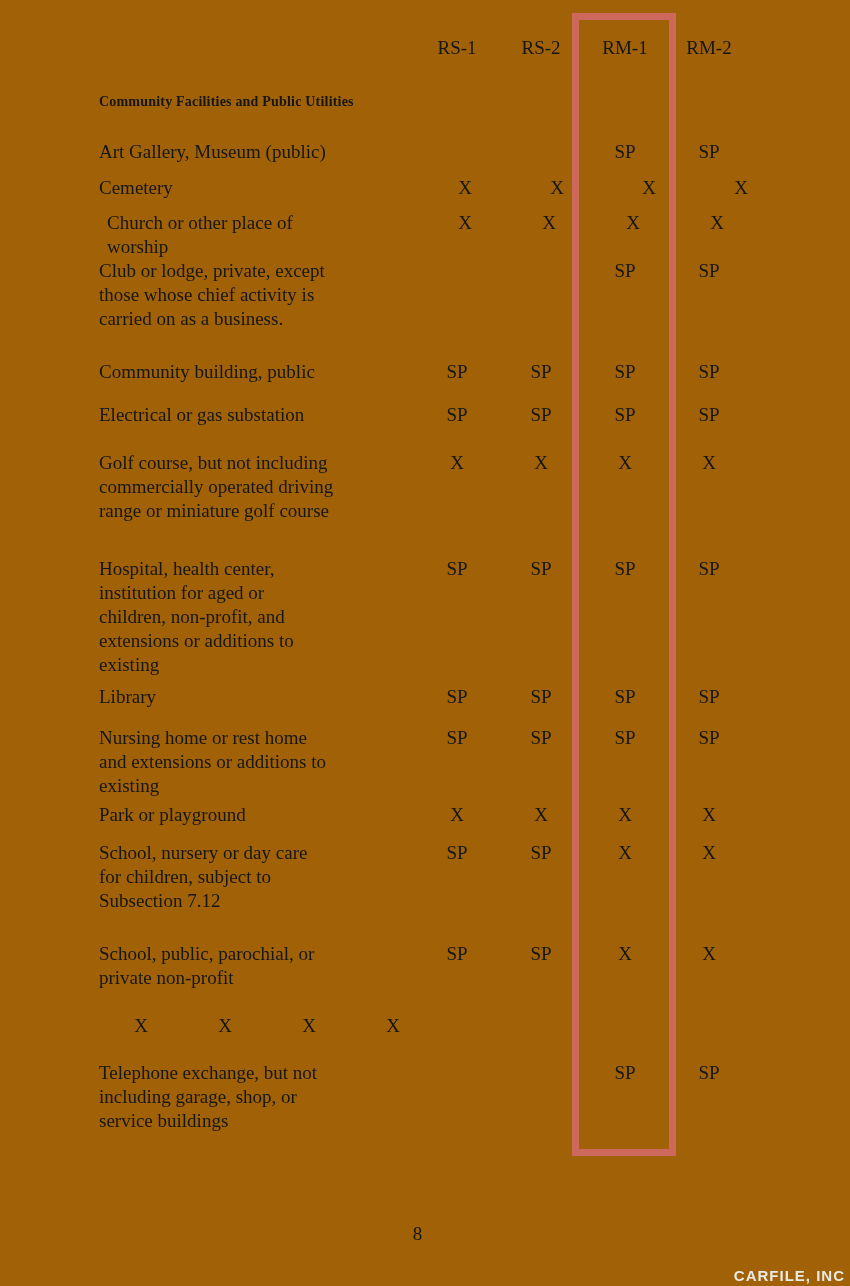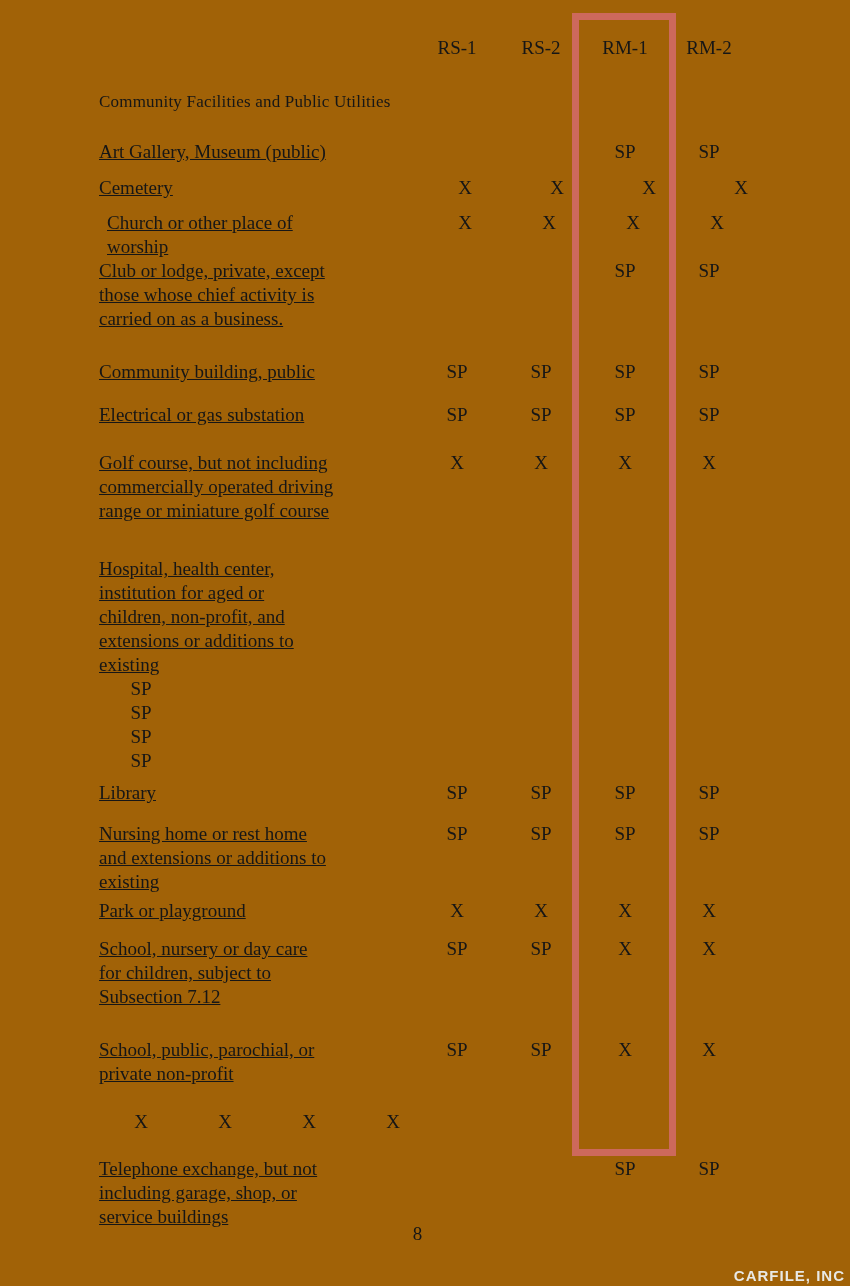--- a/index.html
+++ b/index.html
@@ -23,40 +23,39 @@
     top: 36px;
     left: 0;
     display: flex;
     padding-left: 99px;
   }
   .section-heading {
     position: absolute;
     top: 90px;
     left: 99px;
     margin: 0;
-    font-size: 17px;
+    font-size: 14px;
     line-height: 24px;
-    font-weight: normal;
+    font-weight: bold;
     letter-spacing: 0.2px;
   }
   .rows {
     position: absolute;
     top: 140px;
     left: 0;
     width: 100%;
   }
   .row {
     display: flex;
     align-items: flex-start;
     padding-left: 99px;
   }
   .label {
     width: 316px;
     white-space: pre-line;
-    text-decoration: underline;
   }
   .cell {
     width: 84px;
     text-align: center;
     flex: 0 0 auto;
   }
   .highlight-box {
     position: absolute;
     left: 572px;
     top: 13px;
@@ -147,21 +146,21 @@
       </div>
       <div class="row" style="margin-top: 24px;">
         <div class="label">Golf course, but not including
 commercially operated driving
 range or miniature golf course</div>
         <span class="cell">X</span>
         <span class="cell">X</span>
         <span class="cell">X</span>
         <span class="cell">X</span>
       </div>
-      <div class="row" style="margin-top: 34px; flex-direction: column;">
+      <div class="row" style="margin-top: 34px;">
         <div class="label">Hospital, health center,
 institution for aged or
 children, non-profit, and
 extensions or additions to
 existing</div>
         <span class="cell">SP</span>
         <span class="cell">SP</span>
         <span class="cell">SP</span>
         <span class="cell">SP</span>
       </div>

